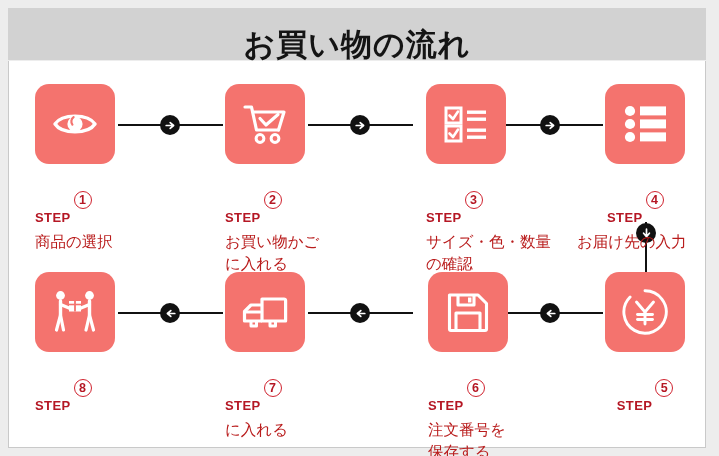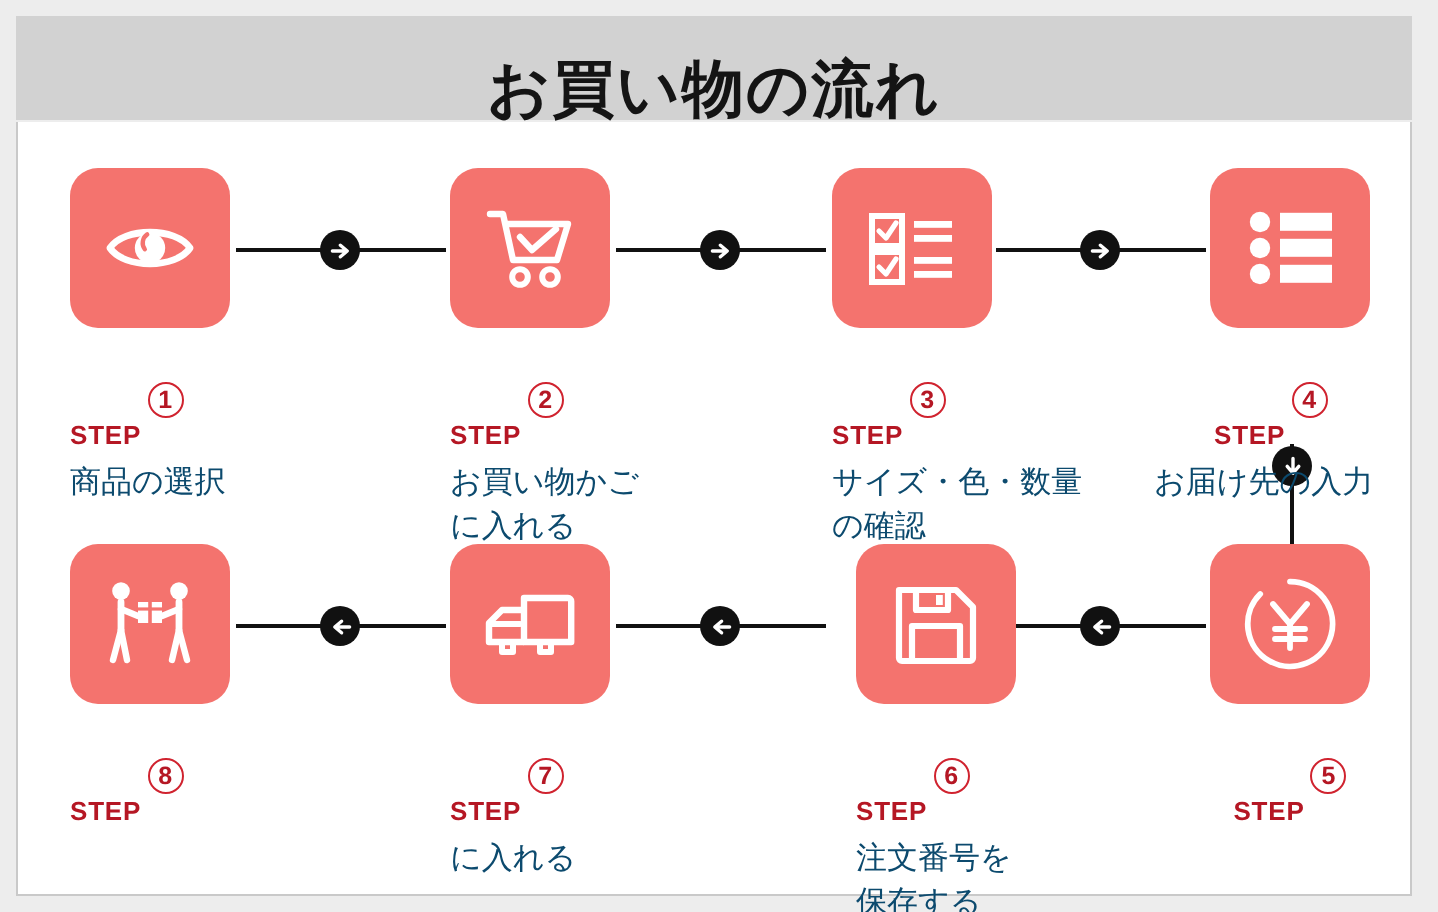--- a/index.html
+++ b/index.html
@@ -95,21 +95,21 @@
     border-radius: 50%;
     color: #b51724;
     font-size: 12.5px;
     font-weight: bold;
     margin-left: 3px;
     box-sizing: border-box;
   }
   .caption {
     margin-top: 7px;
     font-size: 15.5px;
-    color: #0c4a6e;
+    color: #b91c1c;
     line-height: 1.42;
     font-family: "Liberation Sans", "DejaVu Sans", sans-serif;
     white-space: pre-line;
   }
   .step.center-label .label,
   .step.center-label .caption { text-align: center; width: 80px; }
 
   
   .conn-h {
     position: absolute;
@@ -222,21 +222,21 @@
         </svg>
       </span>
     </div>
     <div class="label">
       <span class="step-tag">STEP</span><span class="step-num">2</span>
     </div>
     <div class="caption">お買い物かご
 に入れる</div>
   </div>
 
-  <div class="step" style="left:416px; top:84px;">
+  <div class="step" style="left:426px; top:84px;">
     <div class="tile">
       <span>
         <svg width="48" height="48" viewBox="0 0 48 48" aria-hidden="true">
           <rect x="4" y="8" width="15" height="15" fill="none" stroke="#ffffff" stroke-width="3"></rect>
           <path d="M7.5 15.5 L11 19 L16 11.5" fill="none" stroke="#ffffff" stroke-width="2.6" stroke-linecap="round" stroke-linejoin="round"></path>
           <rect x="4" y="26" width="15" height="15" fill="none" stroke="#ffffff" stroke-width="3"></rect>
           <path d="M7.5 33.5 L11 37 L16 29.5" fill="none" stroke="#ffffff" stroke-width="2.6" stroke-linecap="round" stroke-linejoin="round"></path>
           <rect x="25" y="10.5" width="19" height="3.4" fill="#ffffff"></rect>
           <rect x="25" y="17.5" width="19" height="3.4" fill="#ffffff"></rect>
           <rect x="25" y="28.5" width="19" height="3.4" fill="#ffffff"></rect>

